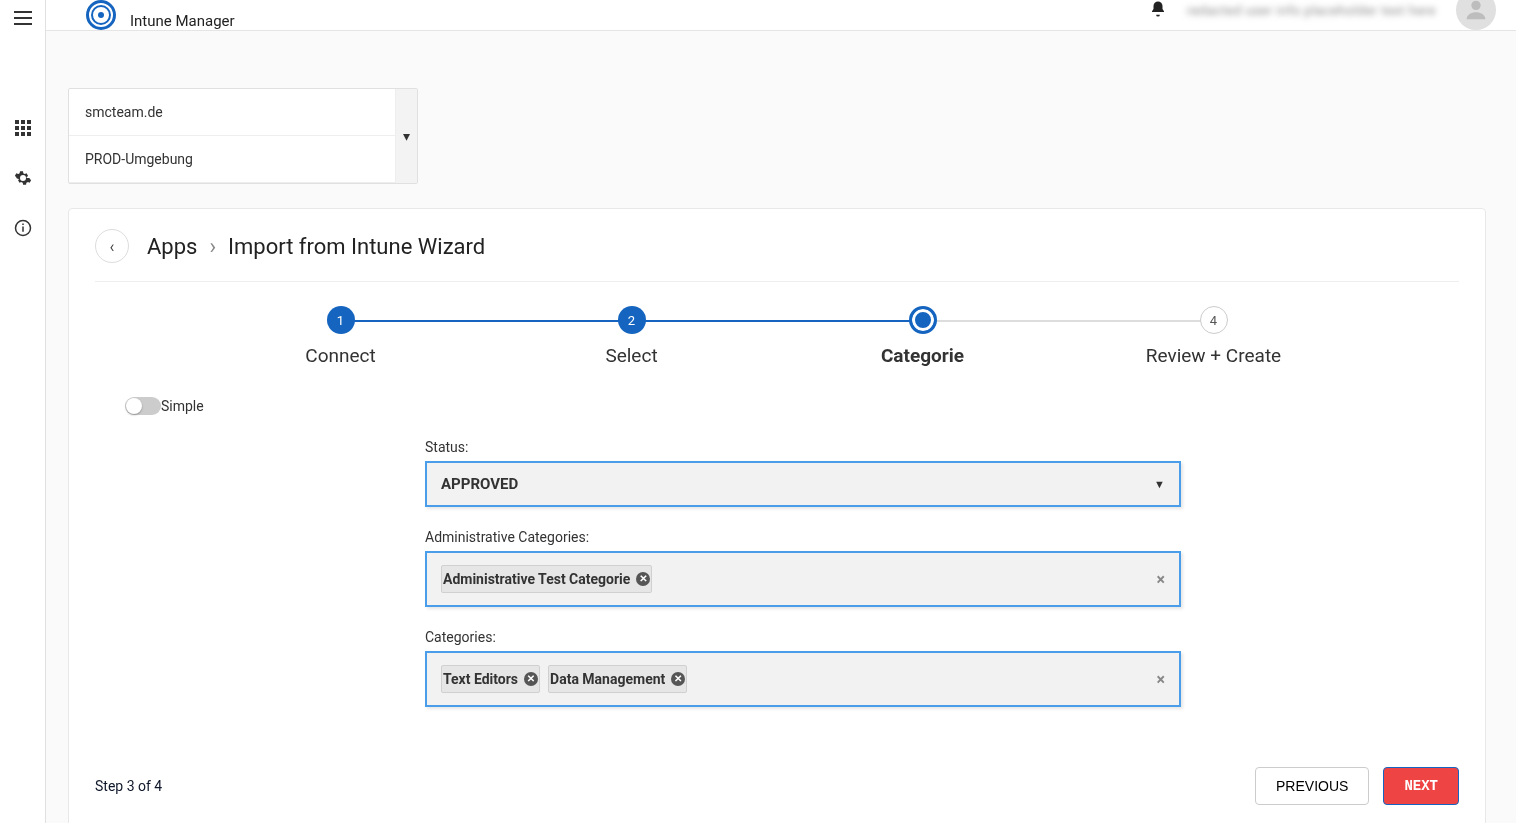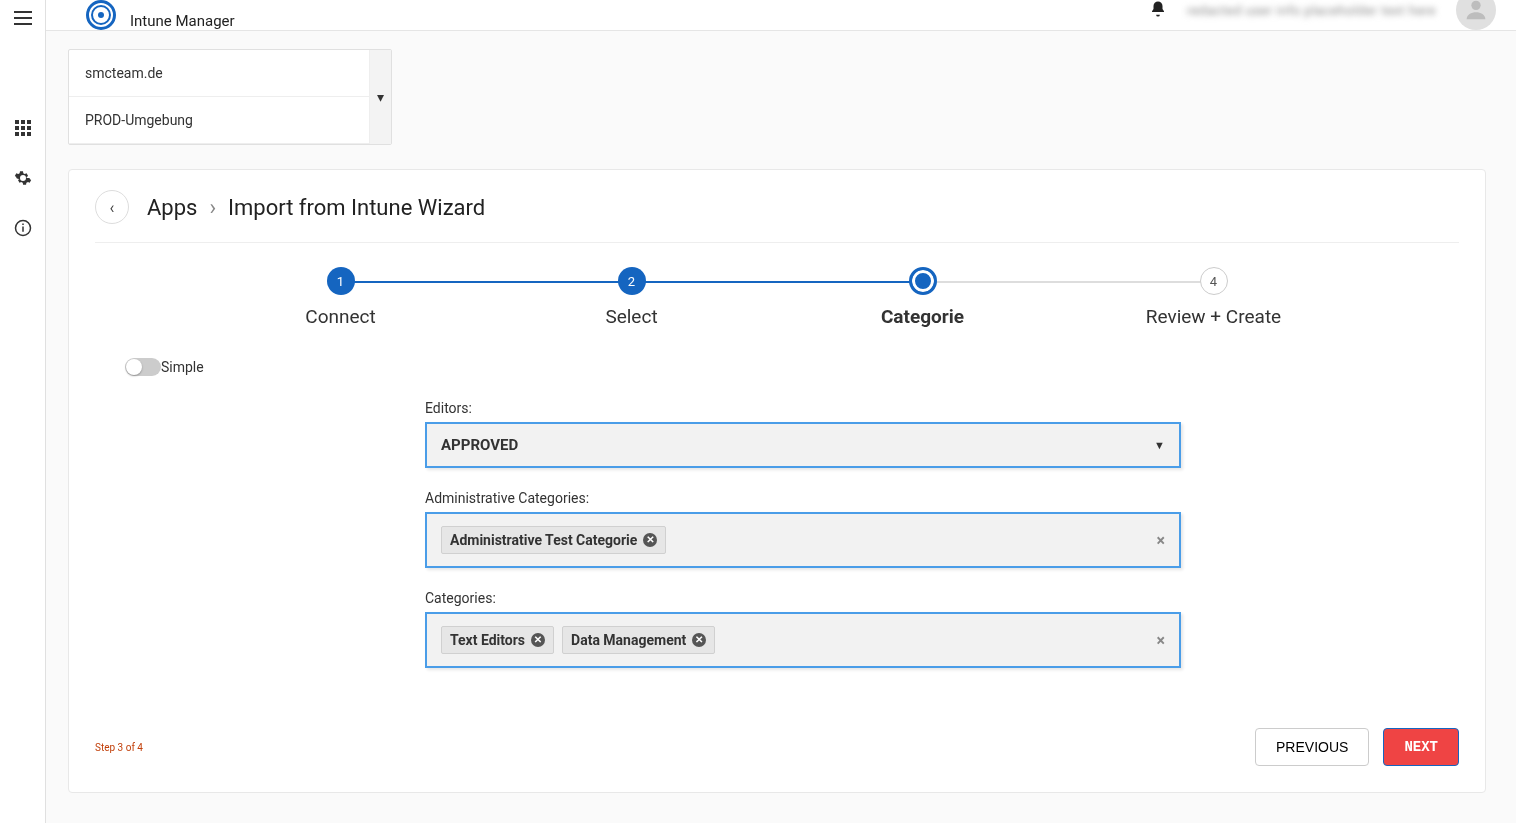--- a/index.html
+++ b/index.html
@@ -85,26 +85,27 @@
   .avatar {
     width: 40px; height: 40px;
     border-radius: 50%;
     background: #e0e0e0;
     display:flex;align-items:center;justify-content:center;
   }
   .content {
     padding: 18px 30px 30px 22px;
   }
   .env-select {
-    width: 324px;
+    width: 350px;
     background: #fff;
     border: 1px solid #e0e0e0;
     border-radius: 2px;
     position: relative;
     margin-bottom: 24px;
+    margin-top: 39px;
   }
   .env-row {
     padding: 15px 16px;
     border-bottom: 1px solid #eee;
     font-size: 14px;
     color: #333;
   }
   .env-row:last-child { border-bottom: none; }
   .env-caret {
     position: absolute;
@@ -211,39 +212,39 @@
     box-shadow: 2px 2px 3px rgba(0,0,0,0.1);
     font-weight: bold;
   }
   .select-box{ cursor:pointer; justify-content:space-between;}
   .select-text{ font-size:15px;}
   .caret-down{ font-size:11px; color:#333;}
   .chip{
     background:#e6e6e6;
     border:1px solid #d0d0d0;
     border-radius:2px;
-    padding: 5px 8px;
+    padding: 5px 1px;
     margin-right:8px;
     display:inline-flex;align-items:center;gap:6px;
     font-size:14px;
   }
   .chip-x{
     width:14px;height:14px;border-radius:50%;background:#555;color:#fff;
     display:inline-flex;align-items:center;justify-content:center;font-size:10px;cursor:pointer;
     line-height:1;
   }
   .clear-x{
     position:absolute; right:14px;
     color:#888; cursor:pointer; font-size:16px;
   }
   .footer-row{
     display:flex;align-items:center;justify-content:space-between;
     margin-top: 60px;
   }
-  .step-indicator{ font-size:10px; color:#c2410c;}
+  .step-indicator{ font-size:14px; color:#0f172a;}
   .btn-row{ display:flex; gap:14px;padding-left:12px;}
   .btn{
     padding: 10px 20px;
     border-radius:4px;
     font-size:14px;
     cursor:pointer;
     border:1px solid #ccc;
     background:#fff;
   }
   .btn-primary{
@@ -360,21 +361,21 @@
       </div>
 
       <div class="toggle-row">
         <div class="toggle"></div>
         <span>Simple</span>
       </div>
 
       <div class="form-block">
 
         <div class="field">
-          <label class="field-label">Editors:</label>
+          <label class="field-label">Status:</label>
           <div class="select-box">
             <span class="select-text">APPROVED</span>
             <span class="caret-down">▼</span>
           </div>
         </div>
 
         <div class="field">
           <label class="field-label">Administrative Categories:</label>
           <div class="chip-box">
             <span class="chip">

